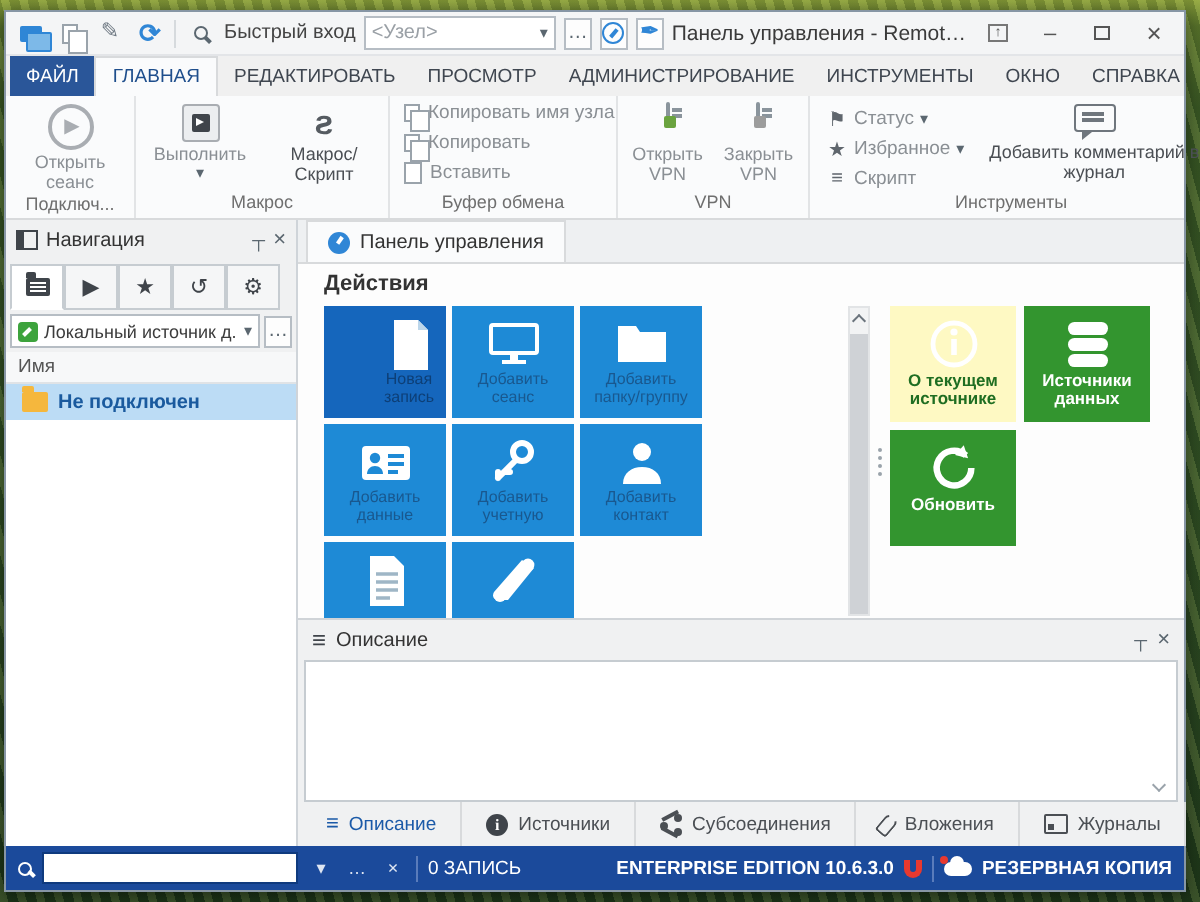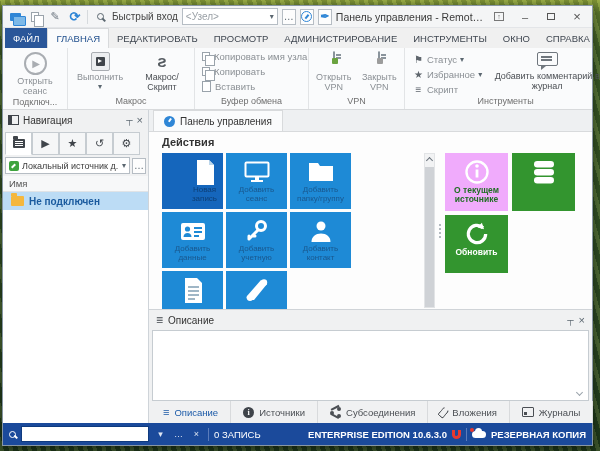--- a/index.html
+++ b/index.html
@@ -151,21 +151,21 @@
   .tile-grid { display:flex; flex-wrap:wrap; align-content:flex-start; gap:3px; }
   .tile-grid.blue { width:238px; flex:none; }
   .tile { width:61px; height:56px; background:#1e8ad6; display:flex; flex-direction:column;
     align-items:center; justify-content:flex-start; padding-top:6px; cursor:pointer; }
   .tile .t-icon { height:26px; display:flex; align-items:center; justify-content:center; }
   .tile .t-label { font-size:8px; line-height:1.1; color:#19588f; text-align:center; padding:1px 2px 0 2px; }
   .tile.selected { background:#1566bc;padding-left:24px; }
   .tile.selected .t-label { color:#0d3f77; }
   .tile.green { background:#33952f; width:63px; height:58px; }
   .tile.green .t-label { color:#fff; font-weight:bold; font-size:8.5px; }
-  .tile.green.hl { background:#f0abfc; }
+  .tile.green.hl { background:#fef9c3; }
   .tile.green.hl .t-label { color:#1f6e22; }
   .scrollbar { width:11px; flex:none; margin-left:24px; background:#f2f3f4; border:1px solid #e2e4e6;
     display:flex; flex-direction:column; align-items:center; height:155px; }
   .sb-arrow { height:13px; display:flex; align-items:center; justify-content:center; width:100%; }
   .sb-thumb { flex:1; width:100%; background:#cfd2d6; }
   .splitter { width:10px; flex:none; display:flex; align-items:center; justify-content:center; }
   .grip { display:flex; flex-direction:column; gap:2px; }
   .grip i { width:2px; height:2px; background:#9aa3ab; border-radius:50%; }
   .tile-grid.greenarea { width:132px; flex:none; gap:4px; }
 
@@ -531,20 +531,21 @@
                 <span class="t-label">О текущем источнике</span>
               </div>
               <div class="tile green">
                 <span class="t-icon">
                   <svg width="24" height="25" viewBox="0 0 24 25">
                       <rect x="2" y="1" width="20" height="6.5" rx="3.2" fill="#fff"></rect>
                       <rect x="2" y="9" width="20" height="6.5" rx="3.2" fill="#fff"></rect>
                       <rect x="2" y="17" width="20" height="6.5" rx="3.2" fill="#fff"></rect>
                     </svg>
                 </span>
+                <span class="t-label">Источники данных</span>
               </div>
               <div class="tile green">
                 <span class="t-icon">
                   <svg width="26" height="26" viewBox="0 0 24 24">
                       <path d="M20 12a8 8 0 1 1-2.5-5.8" fill="none" stroke="#fff" stroke-width="3"></path>
                       <path d="M16.5 1.5l2 6-6-1.5z" fill="#fff"></path>
                     </svg>
                 </span>
                 <span class="t-label">Обновить</span>
               </div>

